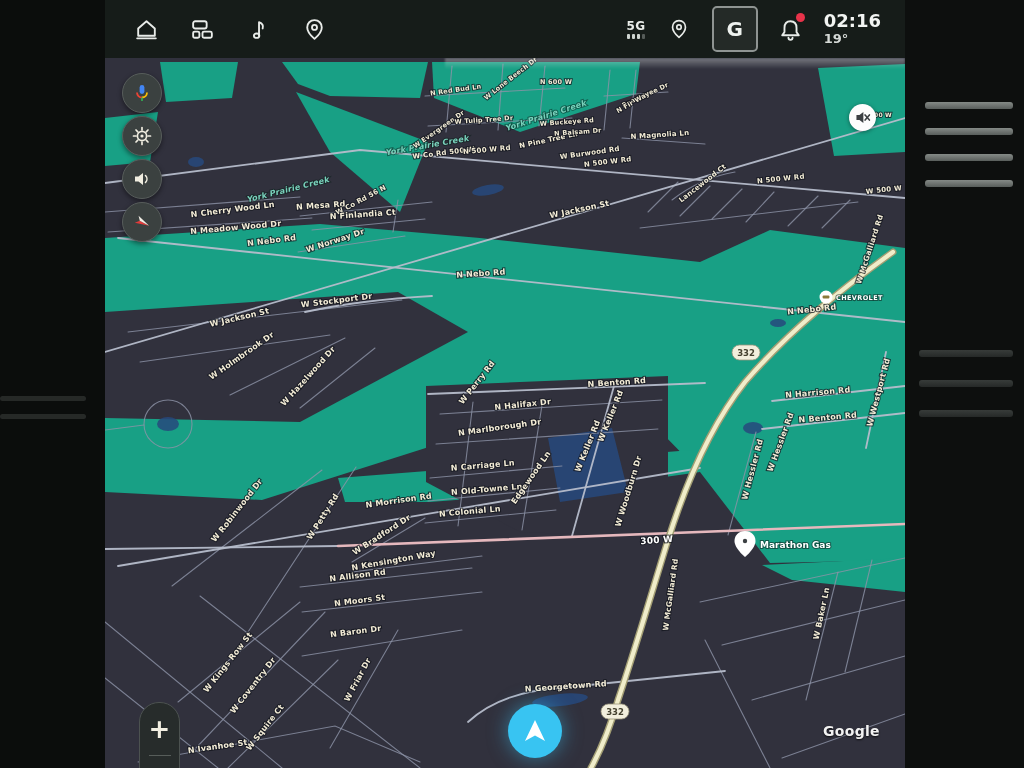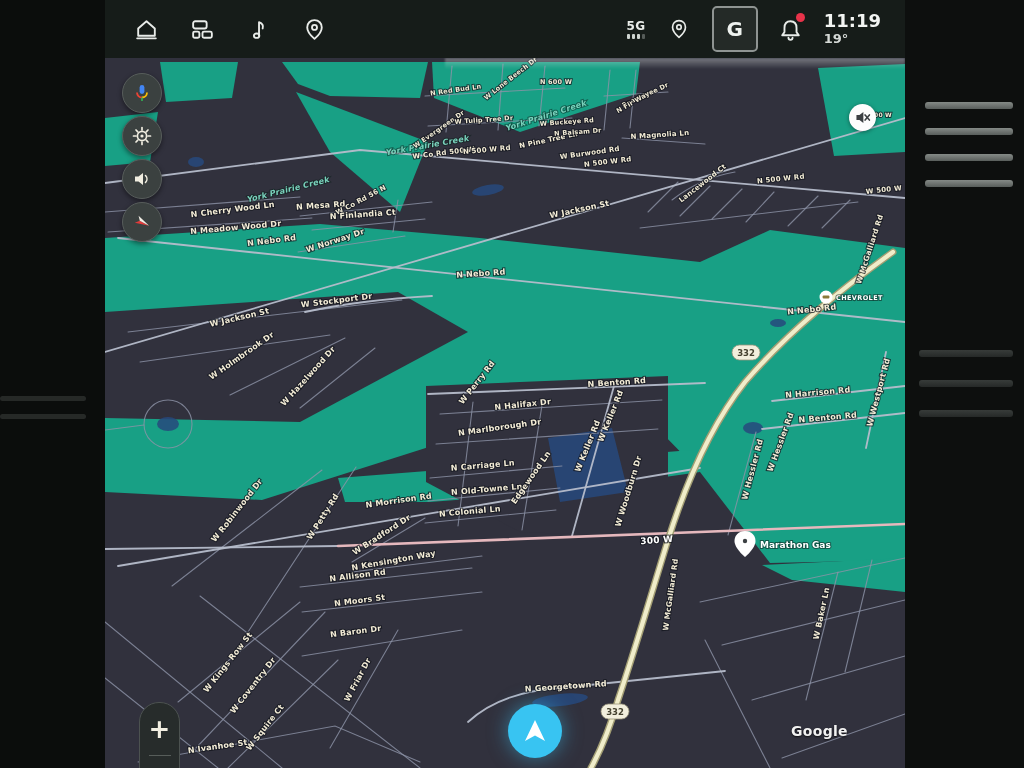--- a/index.html
+++ b/index.html
@@ -50,21 +50,21 @@
   .mutebtn{position:absolute;left:744px;top:46px;width:27px;height:27px;border-radius:50%;background:#fdfdfd;z-index:8;
            display:flex;align-items:center;justify-content:center;cursor:pointer;box-shadow:0 1px 4px rgba(0,0,0,.4);}
   .zoompill{position:absolute;left:34px;top:644px;width:39px;height:130px;border-radius:20px;z-index:8;
             background:#272c2b;border:1px solid #4c5250;display:flex;flex-direction:column;align-items:center;}
   .zbtn{width:100%;height:52px;display:flex;align-items:center;justify-content:center;color:#f2efe2;
         font-size:26px;font-weight:600;cursor:pointer;}
   .zdiv{width:22px;height:1px;background:#575d5a;}
   .locarrow{position:absolute;left:403px;top:646px;width:54px;height:54px;border-radius:50%;z-index:8;cursor:pointer;
             background:var(--locblue);display:flex;align-items:center;justify-content:center;
             box-shadow:0 0 20px rgba(60,195,245,.5);}
-  .gmark{position:absolute;left:686px;top:665px;z-index:7;color:#f2f2f2;font-size:14px;font-weight:600;
+  .gmark{position:absolute;left:718px;top:665px;z-index:7;color:#f2f2f2;font-size:14px;font-weight:600;
          letter-spacing:.3px;text-shadow:0 1px 2px rgba(0,0,0,.8);}
   
   .t-poly{fill:var(--teal);}
   .d-poly{fill:var(--mapbg);}
   .w-shape{fill:var(--water);opacity:.85;}
   .rd-M{stroke:var(--roadM);stroke-width:1.8;fill:none;stroke-linecap:round;opacity:.95;}
   .rd-m{stroke:var(--roadm);stroke-width:1.1;fill:none;stroke-linecap:round;opacity:.8;}
   .rd-P{stroke:var(--pink);stroke-width:2.6;fill:none;stroke-linecap:round;}
   .rd-HC{stroke:var(--hwyC);stroke-width:7;fill:none;stroke-linecap:round;}
   .rd-HF{stroke:var(--hwyF);stroke-width:4.2;fill:none;stroke-linecap:round;}
@@ -145,21 +145,21 @@
         <span>G</span>
       </div>
       <div class="sb-icon bell">
         <svg width="27" height="27" viewBox="0 0 26 26">
             <path d="M13,5 c-3.8,0 -5.8,2.8 -5.8,6.5 v4 l-2.2,3 h16 l-2.2,-3 v-4 c0,-3.7 -2,-6.5 -5.8,-6.5 Z"></path>
             <path d="M11,21 a2,2 0 0 0 4,0"></path>
           </svg>
         <span class="dot"></span>
       </div>
       <div class="timecol">
-        <span class="tm">11:19</span>
+        <span class="tm">02:16</span>
         <span class="tp">19°</span>
       </div>
     </div>
   </div>
 
   <div class="map-wrap">
     <svg id="mapsvg" width="800" height="710" viewBox="105 58 800 710">
         <rect x="105" y="58" width="800" height="710" fill="var(--mapbg)"></rect>
         <polygon points="105,238 320,224 480,238 700,262 770,230 905,248 905,560 770,563 700,472 622,392 432,446 262,500 105,492" class="t-poly"></polygon>
         <polygon points="160,62 238,62 232,98 166,102" class="t-poly"></polygon>

